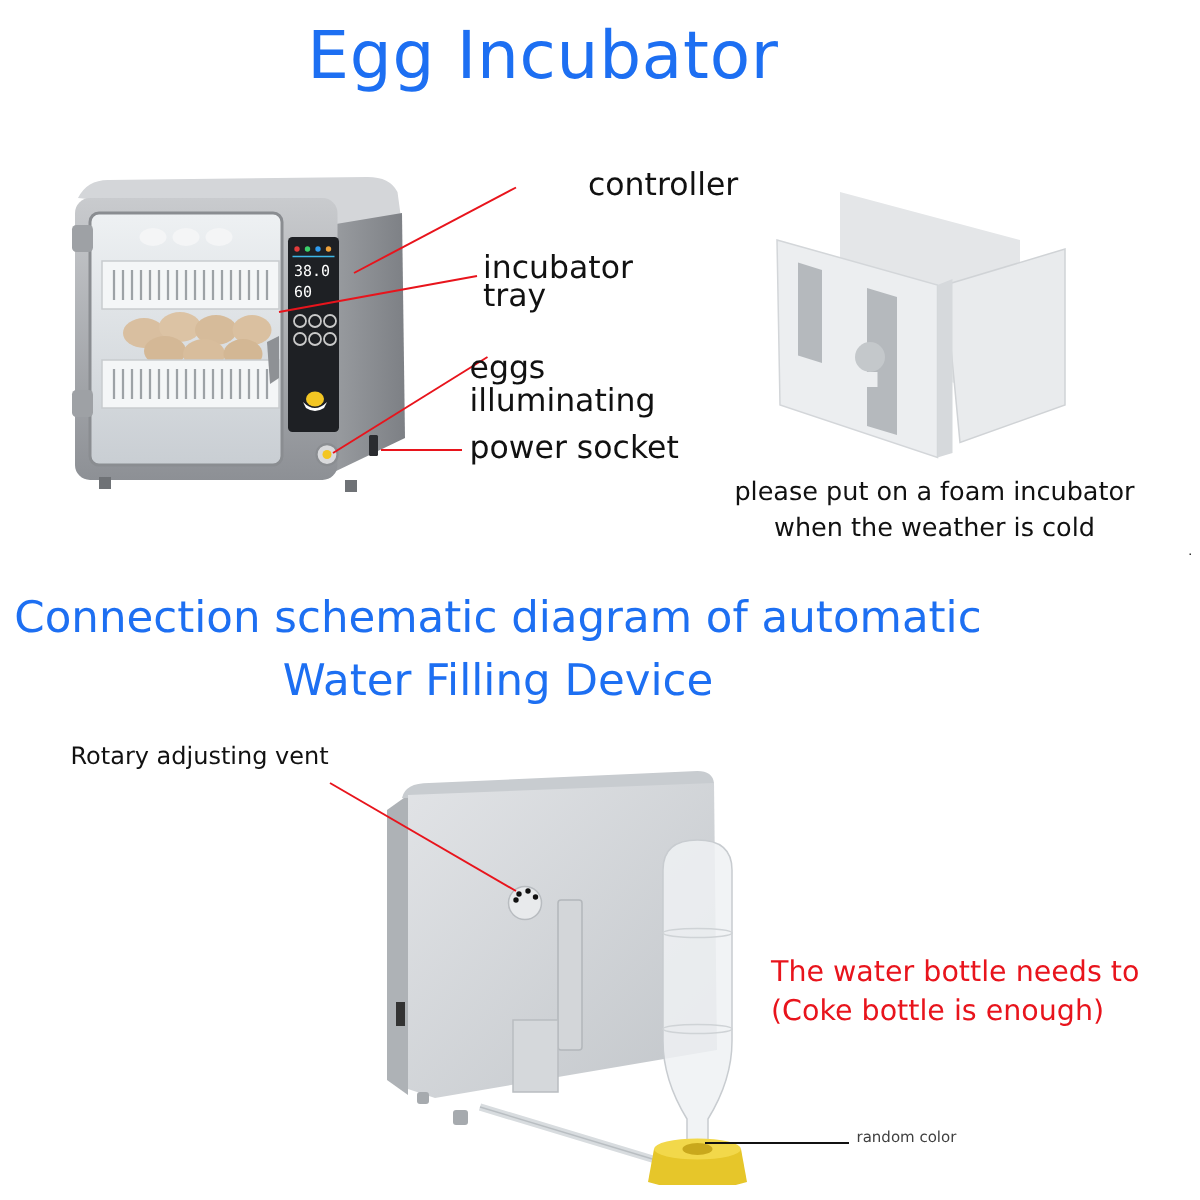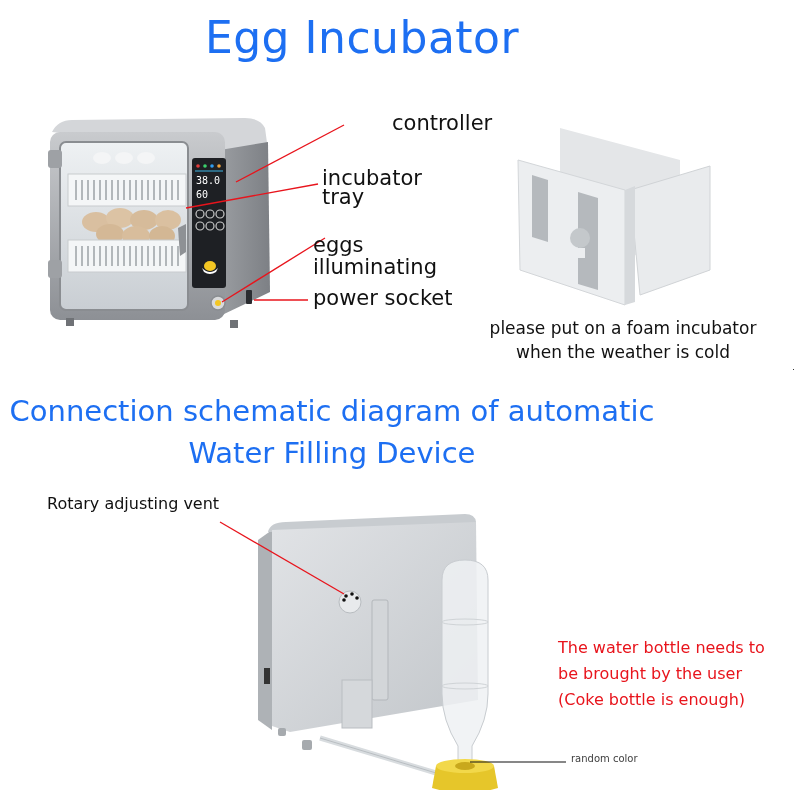--- a/index.html
+++ b/index.html
@@ -3,21 +3,21 @@
   <meta charset="utf-8">
   <style>
     * { margin: 0; padding: 0; box-sizing: border-box; }
     html, body { width: 800px; height: 800px; background: #ffffff; overflow: hidden; }
     body { position: relative; font-family: "DejaVu Sans", sans-serif; }
     .abs { position: absolute; }
     .title-main { left: 0; top: 12px; width: 724px; text-align: center; font-size: 44px; color: #1d6ff2; font-weight: normal; letter-spacing: 0.5px; }
     .section-title { left: 0; width: 664px; text-align: center; font-size: 29px; color: #1d6ff2; line-height: 42px; }
     .label { color: #111; font-size: 21px; line-height: 21px; white-space: nowrap; }
     .note { color: #111; font-size: 17px; line-height: 24px; text-align: center; white-space: nowrap; }
-    .red-note { color: #e8141c; font-size: 16px; line-height: 26px; white-space: nowrap; margin-left: 44px; }
+    .red-note { color: #e8141c; font-size: 19px; line-height: 26px; white-space: nowrap; }
     .small-label { color: #404040; font-size: 10px; white-space: nowrap; }
     svg { position: absolute; }
   </style>
 </head>
 <body>
 
 <div class="abs title-main">Egg Incubator</div>
 
 <svg style="left:40px;top:110px;" width="240" height="225" viewBox="0 0 240 225">
   <defs>
@@ -217,17 +217,16 @@
   <ellipse cx="215" cy="256" rx="10" ry="4" fill="#c9a81c"></ellipse>
 </svg>
 
 <svg style="left:0;top:0;" width="800" height="800">
   <line x1="220" y1="522" x2="344" y2="594" stroke="#e8141c" stroke-width="1.3"></line>
   <line x1="470" y1="762" x2="566" y2="762" stroke="#111" stroke-width="1.2"></line>
 </svg>
 
 <div class="abs red-note" style="left:514px;top:635px;">
   <div>The water bottle needs to</div>
-  <div>be brought by the user</div>
   <div>(Coke bottle is enough)</div>
 </div>
 
 <div class="abs small-label" style="left:571px;top:753px;">random color</div>
 
 </body></html>

